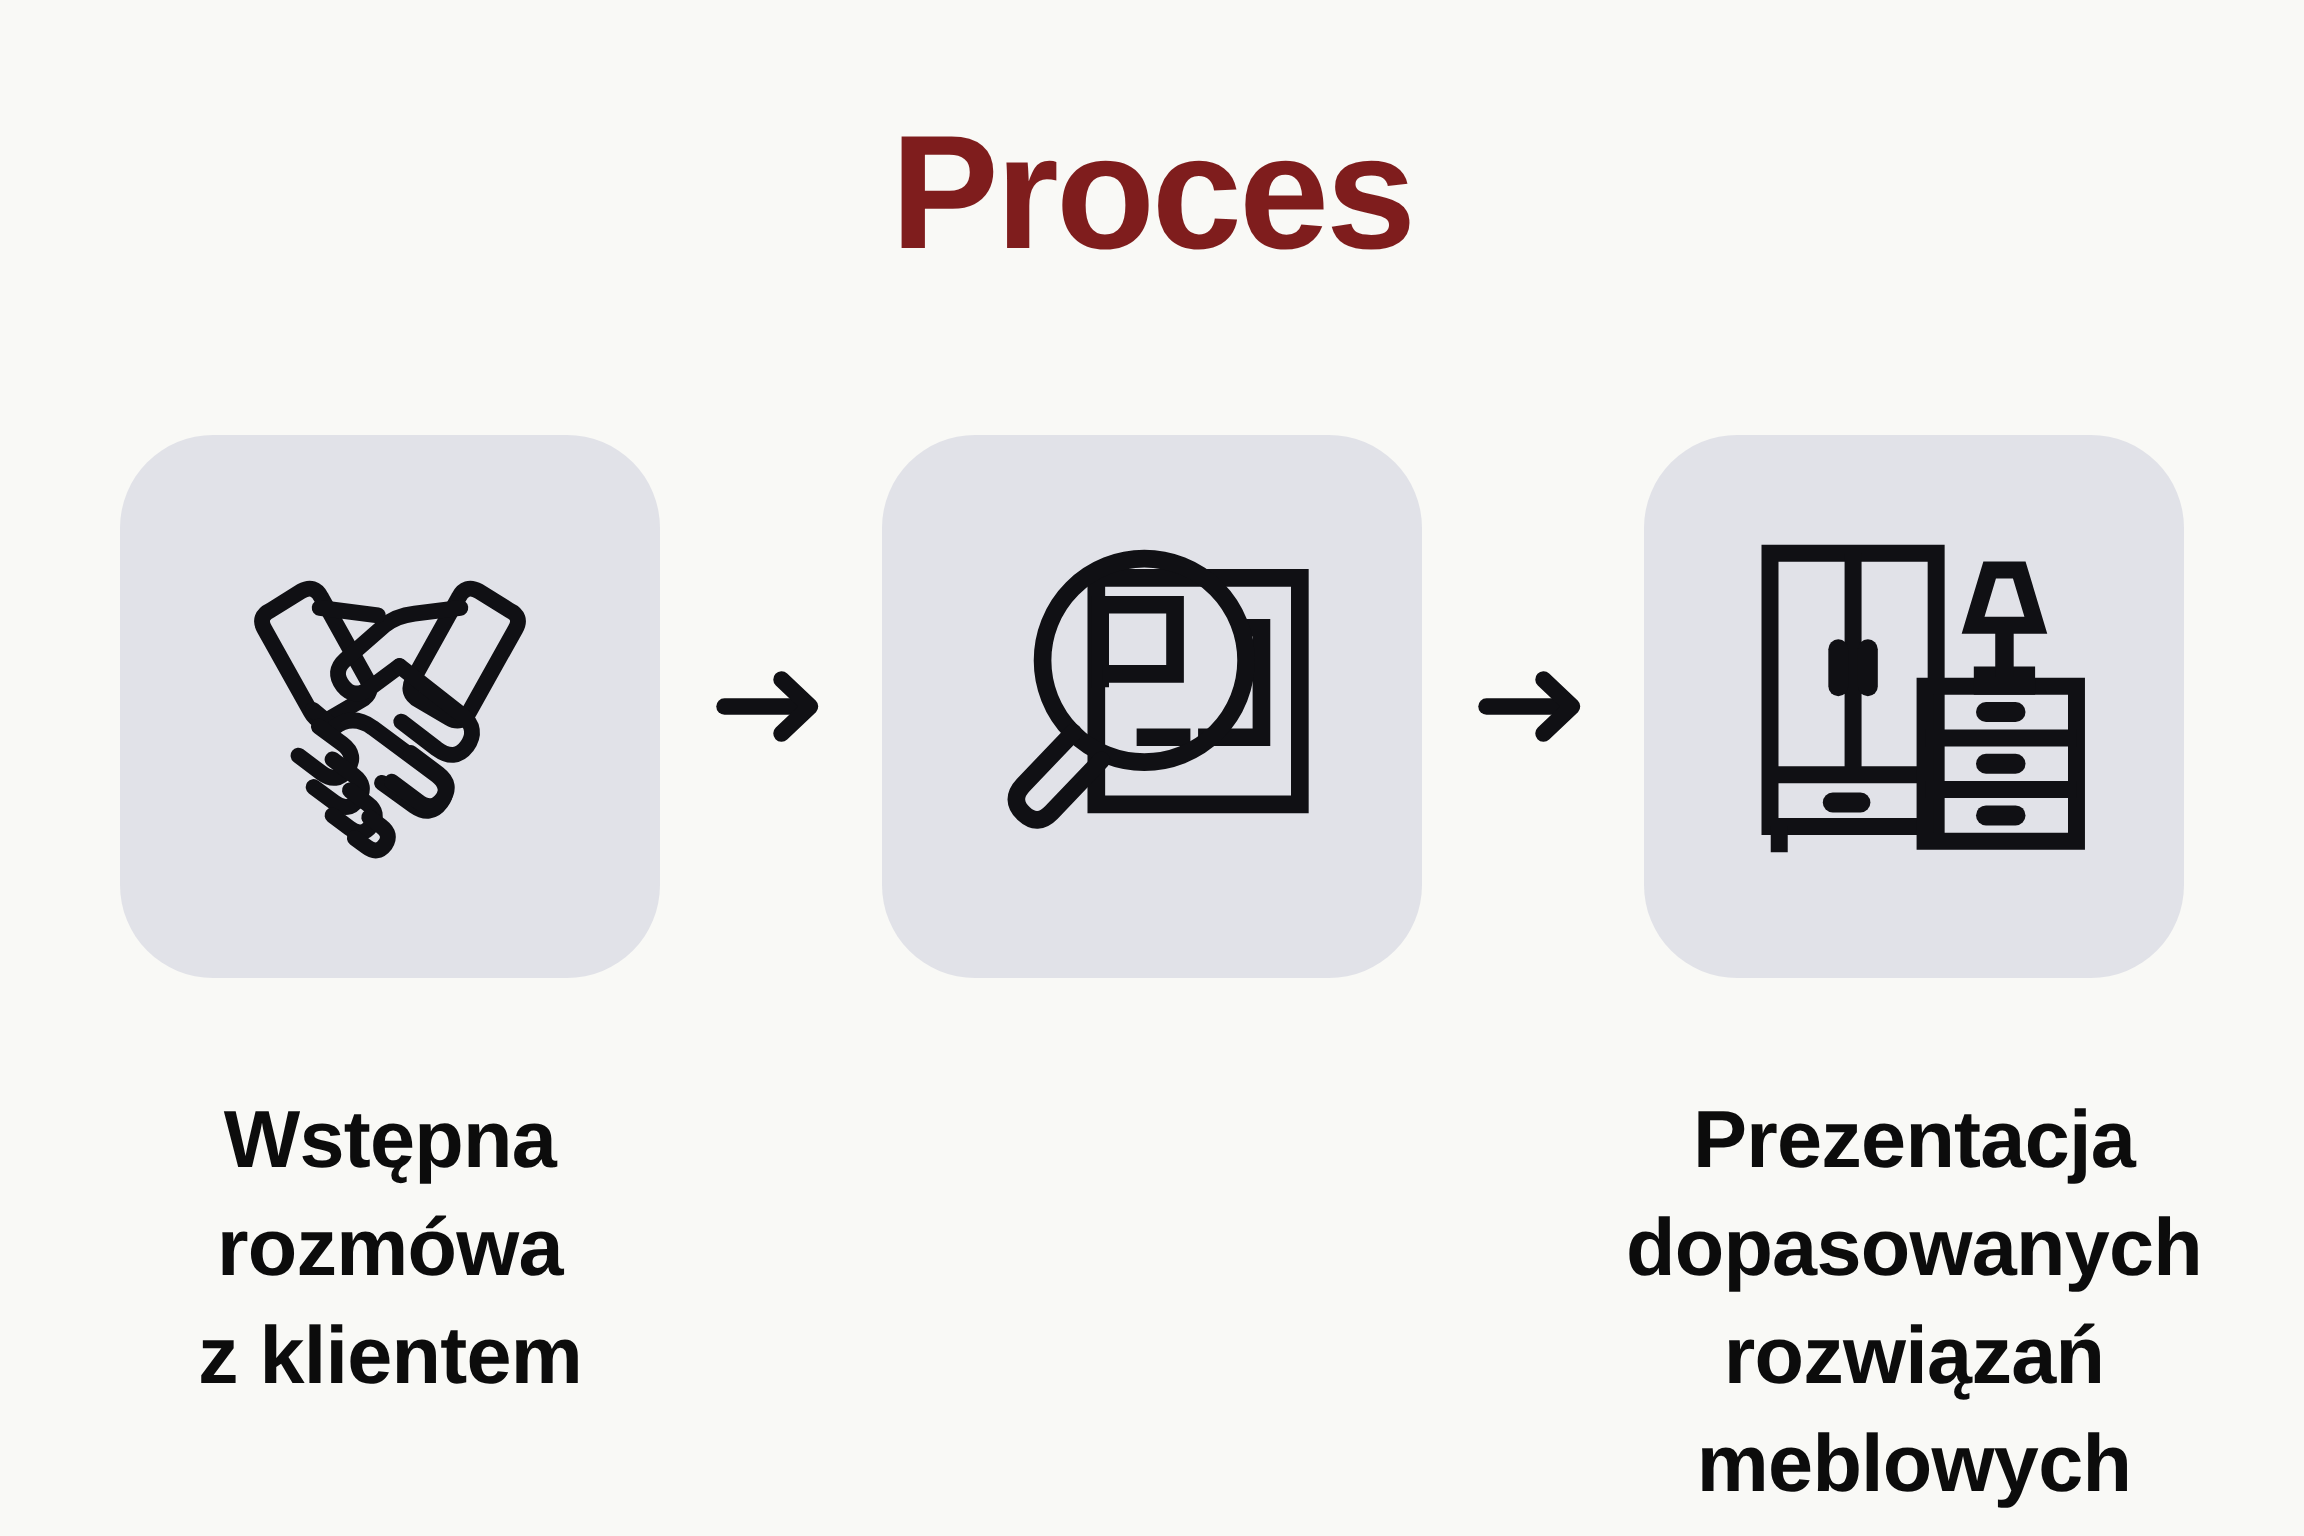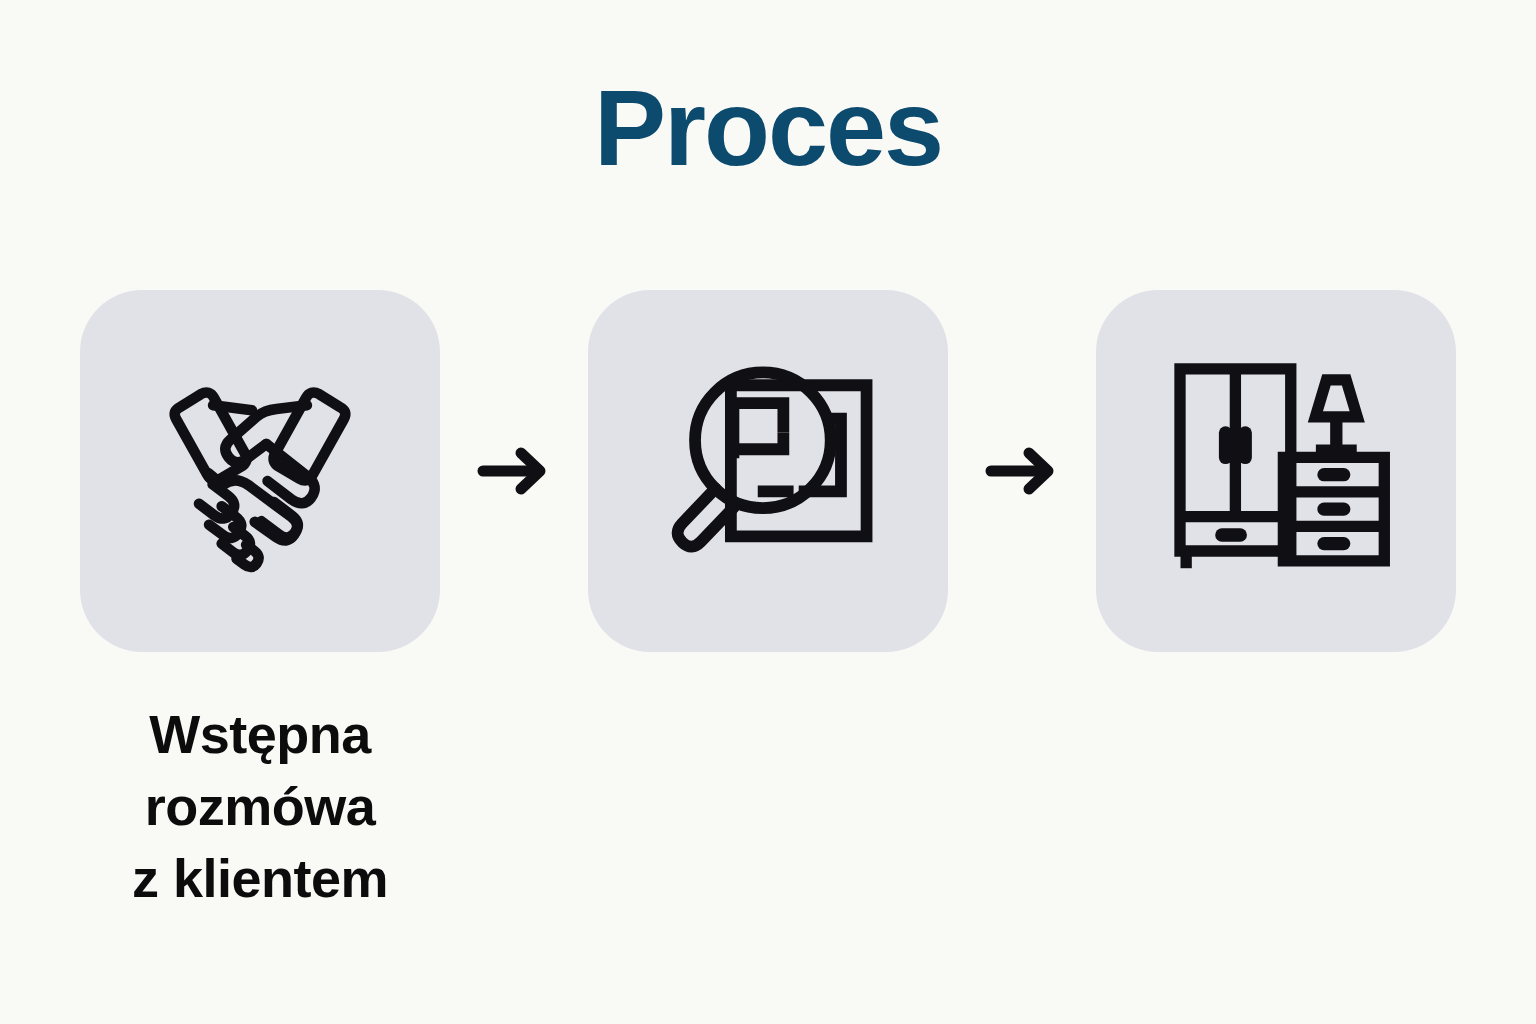--- a/index.html
+++ b/index.html
@@ -28,21 +28,21 @@
   .page-title {
     position: absolute;
     top: 74px;
     left: 0;
     width: 1536px;
     text-align: center;
     font-size: 108px;
     line-height: 1.0;
     font-weight: 700;
     letter-spacing: -2px;
-    color: #0c4a6e;
+    color: #7f1d1d;
     -webkit-font-smoothing: antialiased;
   }
 
   
   .steps {
     position: absolute;
     top: 290px;
     left: 0;
     width: 1536px;
     height: 700px;
@@ -79,21 +79,21 @@
     height: 362px;
     display: flex;
     align-items: center;
     justify-content: center;
     flex: none;
   }
 
   .arrow-cell svg { display: block; }
 
   .caption {
-    margin-top: 46px;
+    margin-top: 72px;
     width: 420px;
     text-align: center;
     font-size: 54px;
     line-height: 72px;
     font-weight: 700;
     letter-spacing: -0.5px;
     color: #0c0c0c;
     white-space: pre-line;
     -webkit-font-smoothing: antialiased;
   }
@@ -211,16 +211,20 @@
             <path d="M71.5 79.5 H79.5" stroke-width="5.4" stroke-linecap="round"></path>
 
             <path d="M70.5 41.5 H82.5 V44.5 H70.5 Z" fill="#101014"></path>
 
             <path d="M76.5 28 V42" stroke-width="5"></path>
 
             <path d="M68 28 L72.5 13 H80.5 L85 28 Z"></path>
           </svg>
         </span>
       </div>
+      <div class="caption caption-wide">Prezentacja
+dopasowanych
+rozwiązań
+meblowych</div>
     </div>
 
   </div>
 </div>
 
 </body></html>

